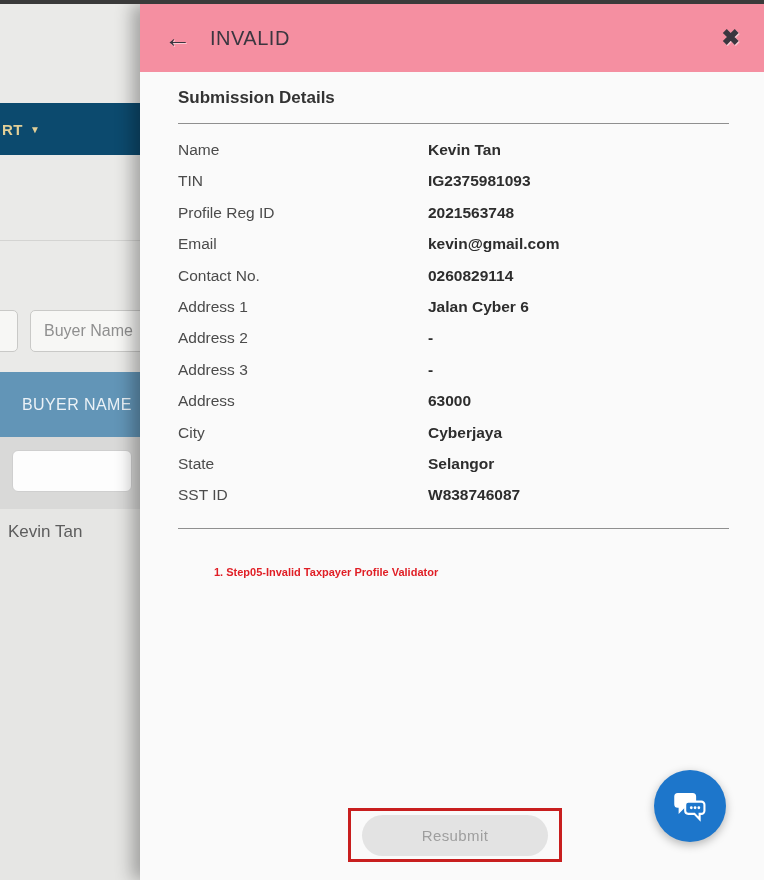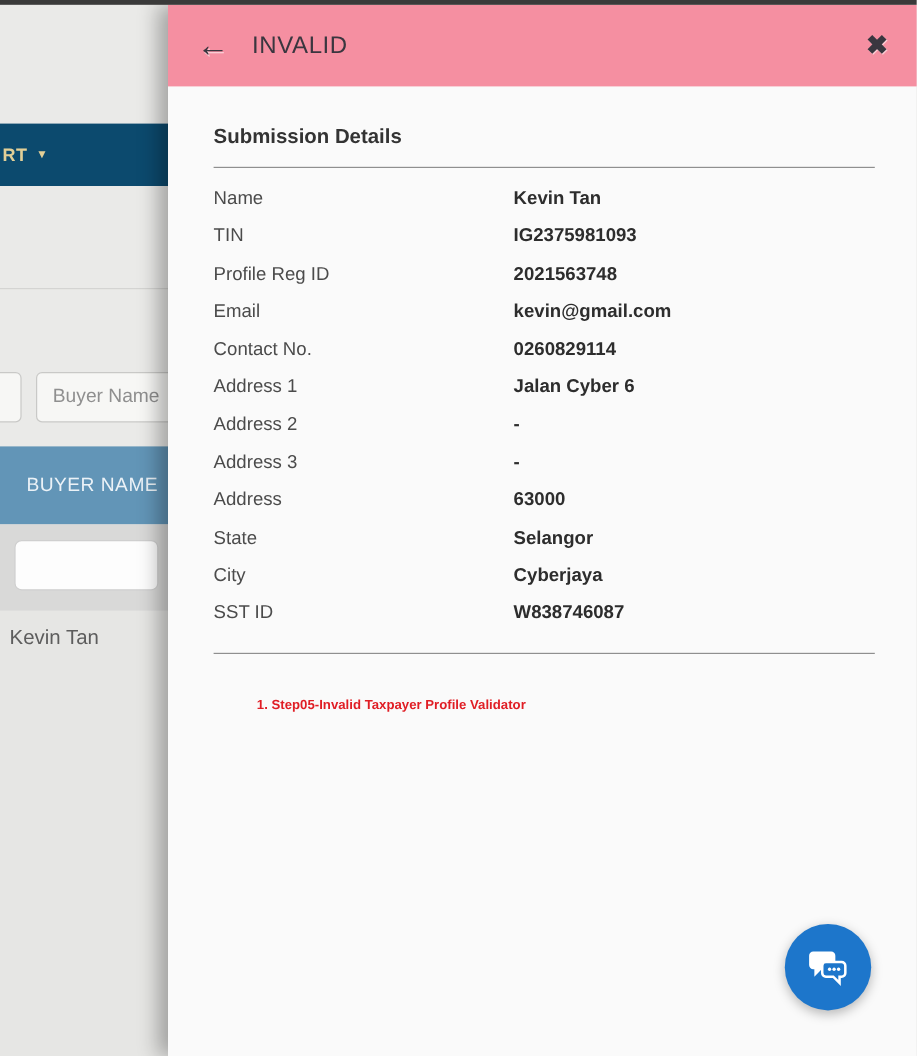--- a/index.html
+++ b/index.html
@@ -37,21 +37,21 @@
   .modal { position:absolute; left:140px; top:4px; width:624px; height:876px; background:#fafafa;
            box-shadow:-8px 0 16px rgba(0,0,0,.30); z-index:20; }
   .modal-header { height:68px; background:#f58fa1; display:flex; align-items:center; padding:0 24px; }
   .back-arrow { font-size:27px; font-weight:bold; color:#3a363f; cursor:pointer; line-height:1;
                 text-shadow:1px 1px 0 rgba(255,255,255,.55); }
   .modal-title { font-size:20px; font-weight:normal; color:#3a363f; letter-spacing:.5px; margin-left:19px; }
   .close-x { margin-left:auto; font-size:22px; font-weight:bold; color:#3a363f; cursor:pointer; line-height:1;
              text-shadow:1px 1px 0 rgba(255,255,255,.55); }
 
   .modal-body { padding:0 35px 0 38px; position:relative; height:808px; }
-  .section-title { font-size:17px; font-weight:bold; color:#333; padding-top:32px; }
+  .section-title { font-size:17px; font-weight:bold; color:#333; padding-top:16px; }
   .rule { border:none; border-top:1px solid #8f8f8f; margin-top:15px; }
   .rows { margin-top:17px; }
   .row { display:flex; align-items:flex-start; height:31.4px; }
   .row .lbl { width:250px; font-size:15.5px; color:#4b4b4b; }
   .row .val { font-size:15.5px; font-weight:bold; color:#2d2d2d; }
   .rule2 { border:none; border-top:1px solid #8f8f8f; margin-top:10px; }
   .error-msg { margin-top:37px; color:#e01e25; font-weight:bold; font-size:11px;margin-left:36px; }
 
   .resubmit-wrap { position:absolute; left:208px; top:736px; width:214px; height:54px;
                    border:3px solid #c81e1e; display:flex; align-items:center; justify-content:center; }
@@ -132,36 +132,39 @@
           </div>
         <div class="row">
             <span class="lbl">Address 3</span>
             <span class="val">-</span>
           </div>
         <div class="row">
             <span class="lbl">Address</span>
             <span class="val">63000</span>
           </div>
         <div class="row">
+            <span class="lbl">City</span>
+            <span class="val">Cyberjaya</span>
+          </div>
+        <div class="row">
             <span class="lbl">State</span>
             <span class="val">Selangor</span>
-          </div>
-        <div class="row">
-            <span class="lbl">City</span>
-            <span class="val">Cyberjaya</span>
           </div>
         <div class="row">
             <span class="lbl">SST ID</span>
             <span class="val">W838746087</span>
           </div>
       </div>
 
       <hr class="rule2">
       <div class="error-msg">1. Step05-Invalid Taxpayer Profile Validator</div>
 
+      <div class="resubmit-wrap">
+        <button class="resubmit-btn" disabled="">Resubmit</button>
+      </div>
     </div>
   </div>
 
   <div class="fab">
     <span style="display:flex;">
       <svg width="42" height="42" viewBox="0 0 48 48">
         <path fill="#ffffff" d="M10 9 h17 a4 4 0 0 1 4 4 v9 a4 4 0 0 1 -4 4 h-9 l-7 7 v-7 h-1 a4 4 0 0 1 -4 -4 v-9 a4 4 0 0 1 4 -4 z"></path>
         <path fill="#1d76cb" stroke="#ffffff" stroke-width="2.4" d="M22 19 h15 a3.5 3.5 0 0 1 3.5 3.5 v7 a3.5 3.5 0 0 1 -3.5 3.5 h-2 v6 l-6 -6 h-7 a3.5 3.5 0 0 1 -3.5 -3.5 v-7 a3.5 3.5 0 0 1 3.5 -3.5 z"></path>
         <circle cx="25.5" cy="26" r="1.6" fill="#ffffff"></circle>
         <circle cx="29.8" cy="26" r="1.6" fill="#ffffff"></circle>

